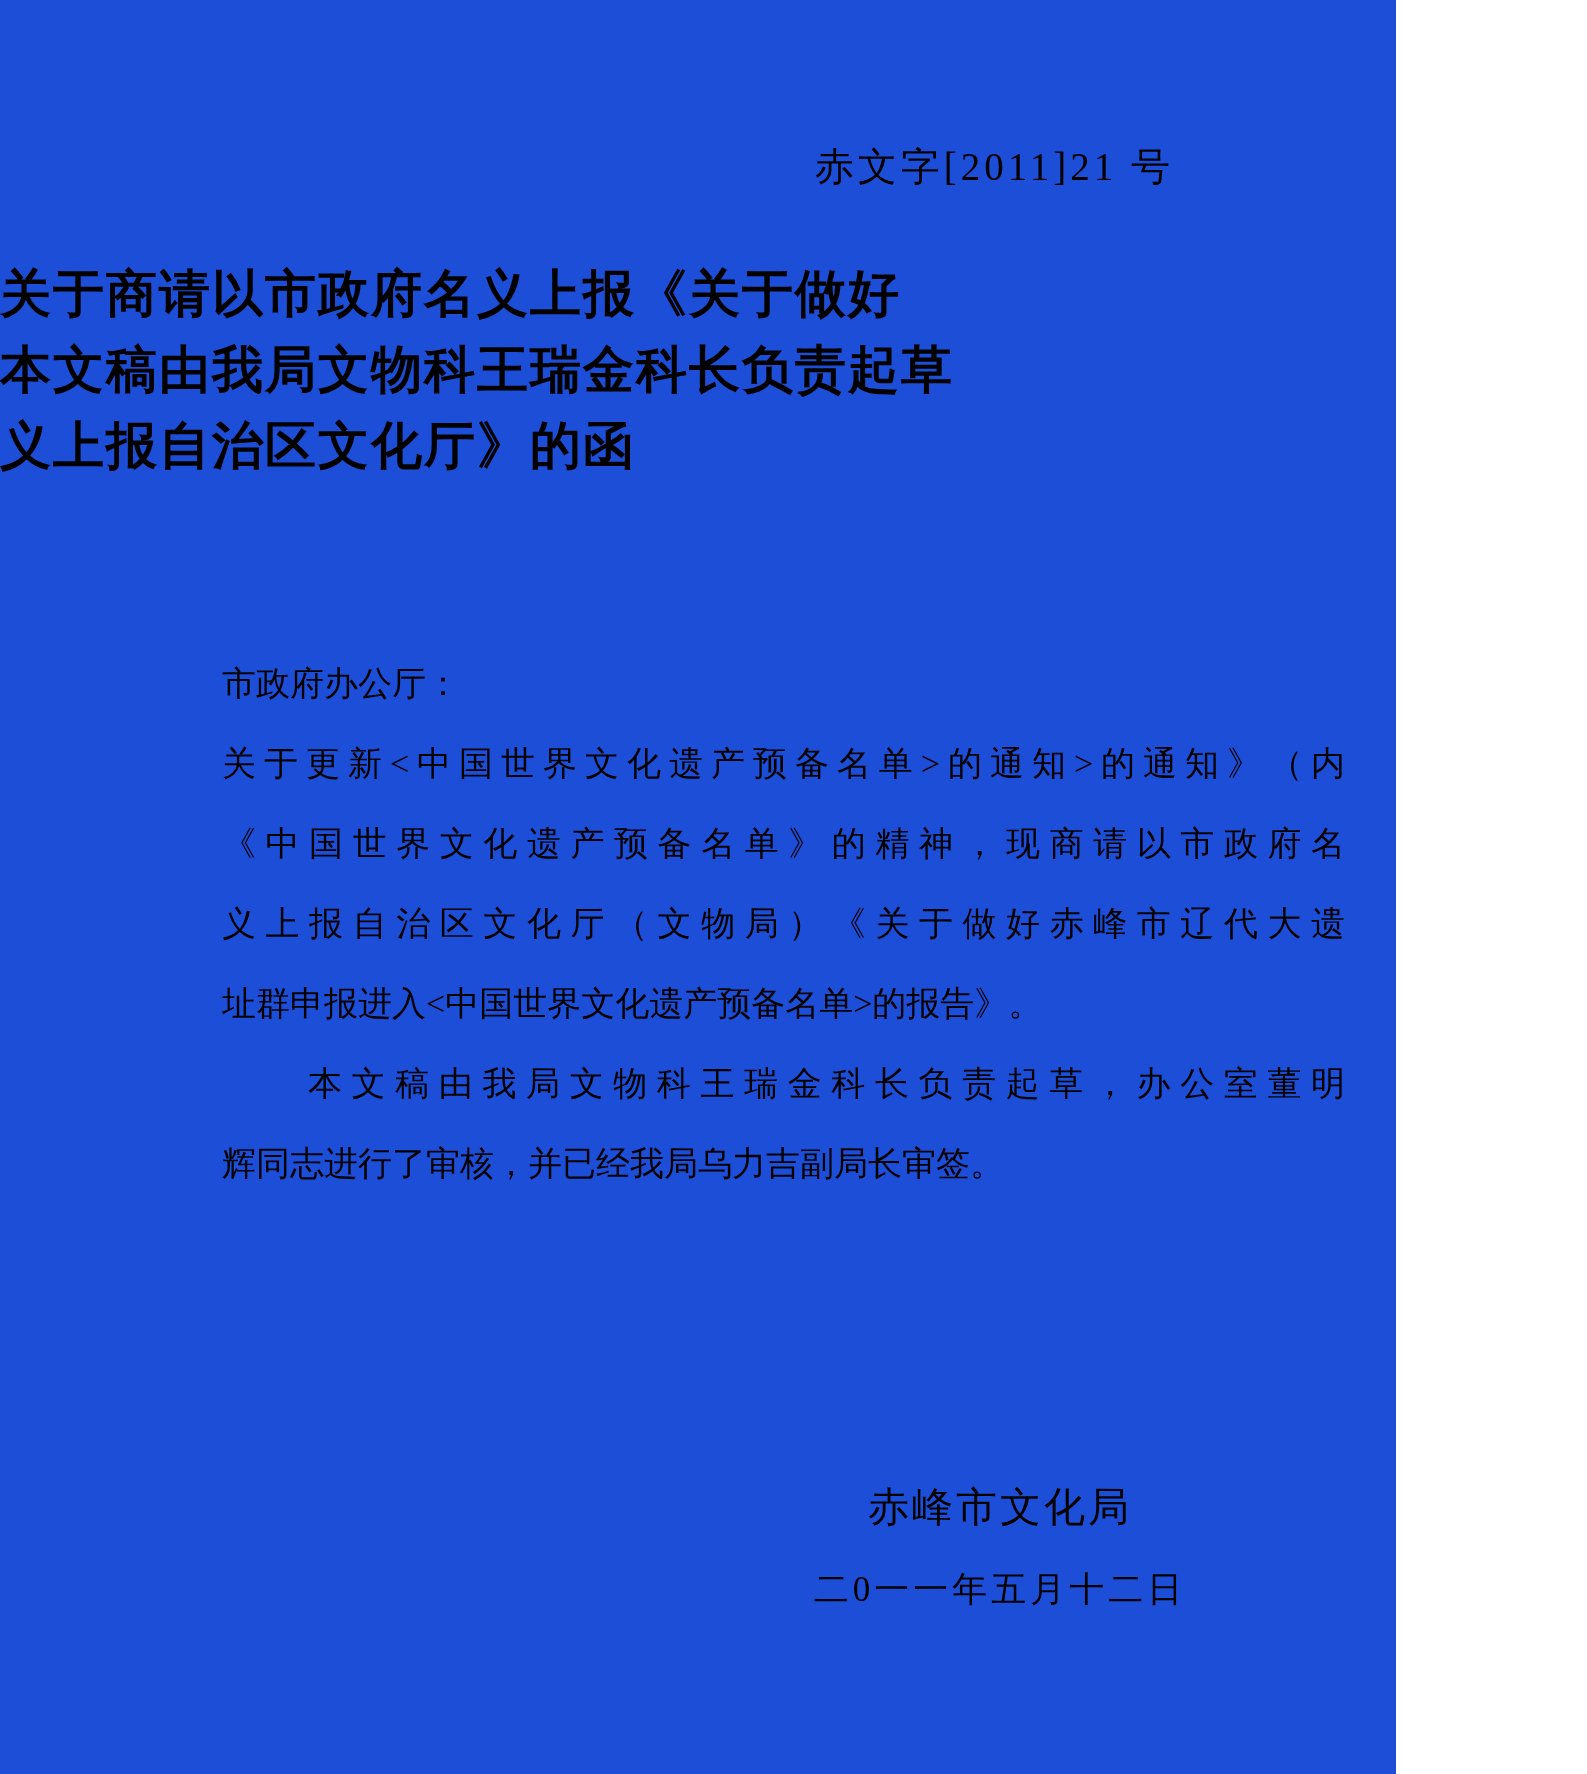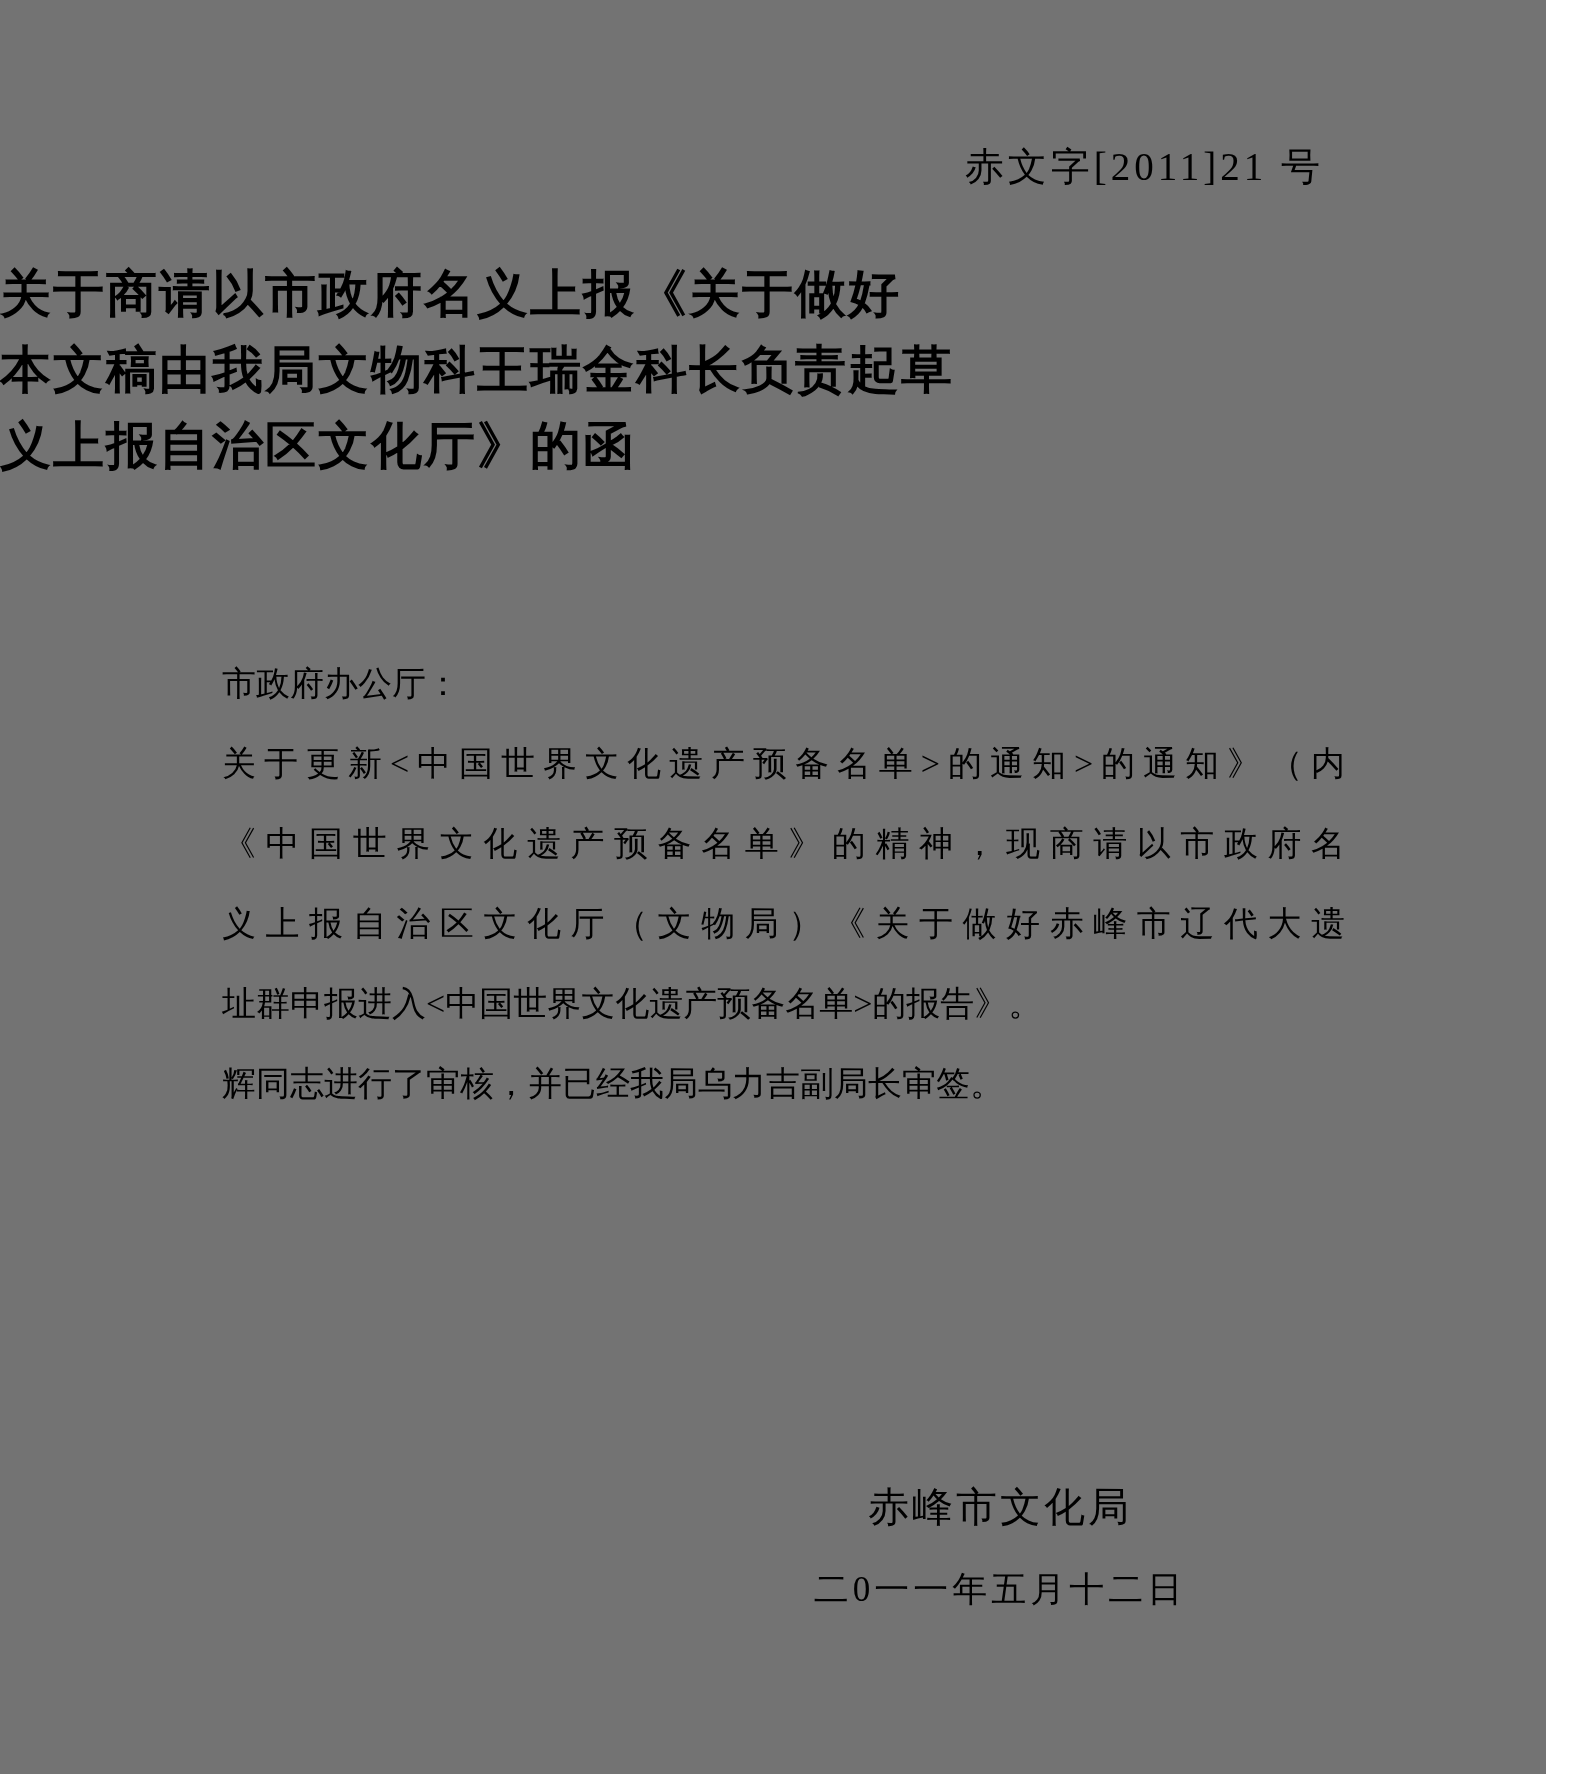--- a/index.html
+++ b/index.html
@@ -2,23 +2,23 @@
 <html><head>
 <meta charset="utf-8">
 <style>
   html, body {
     margin: 0;
     padding: 0;
     background: #ffffff;
   }
   .page {
     position: relative;
-    width: 1546px;
+    width: 1396px;
     height: 1774px;
-    background: #737373;
+    background: #1d4ed8;
     color: #000000;
     overflow: hidden;
   }
   .doc-number {
     position: absolute;
     top: 140px;
     right: 222px;
     font-family: "Liberation Serif", serif;
     font-size: 39px;
     letter-spacing: 4px;
@@ -96,20 +96,21 @@
     <div>义上报自治区文化厅》的函</div>
   </div>
 
   <div class="content">
     <div class="line plain">市政府办公厅：</div>
 
     <div class="line justify">关于更新&lt;中国世界文化遗产预备名单&gt;的通知&gt;的通知》（内</div>
     <div class="line justify">《中国世界文化遗产预备名单》的精神，现商请以市政府名</div>
     <div class="line justify">义上报自治区文化厅（文物局）《关于做好赤峰市辽代大遗</div>
     <div class="line plain">址群申报进入&lt;中国世界文化遗产预备名单&gt;的报告》。</div>
+    <div class="line justify indent">本文稿由我局文物科王瑞金科长负责起草，办公室董明</div>
     <div class="line plain">辉同志进行了审核，并已经我局乌力吉副局长审签。</div>
   </div>
 
   <div class="sig-org">赤峰市文化局</div>
 
   <div class="sig-date">二0一一年五月十二日</div>
 
 </div>
 
 </body></html>

